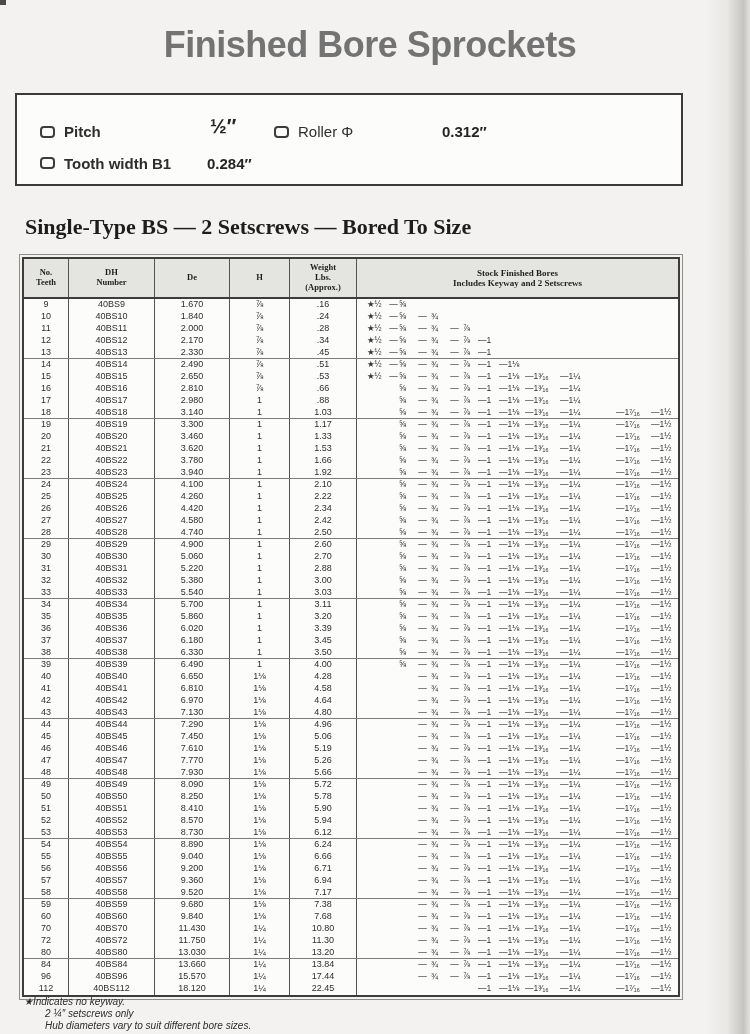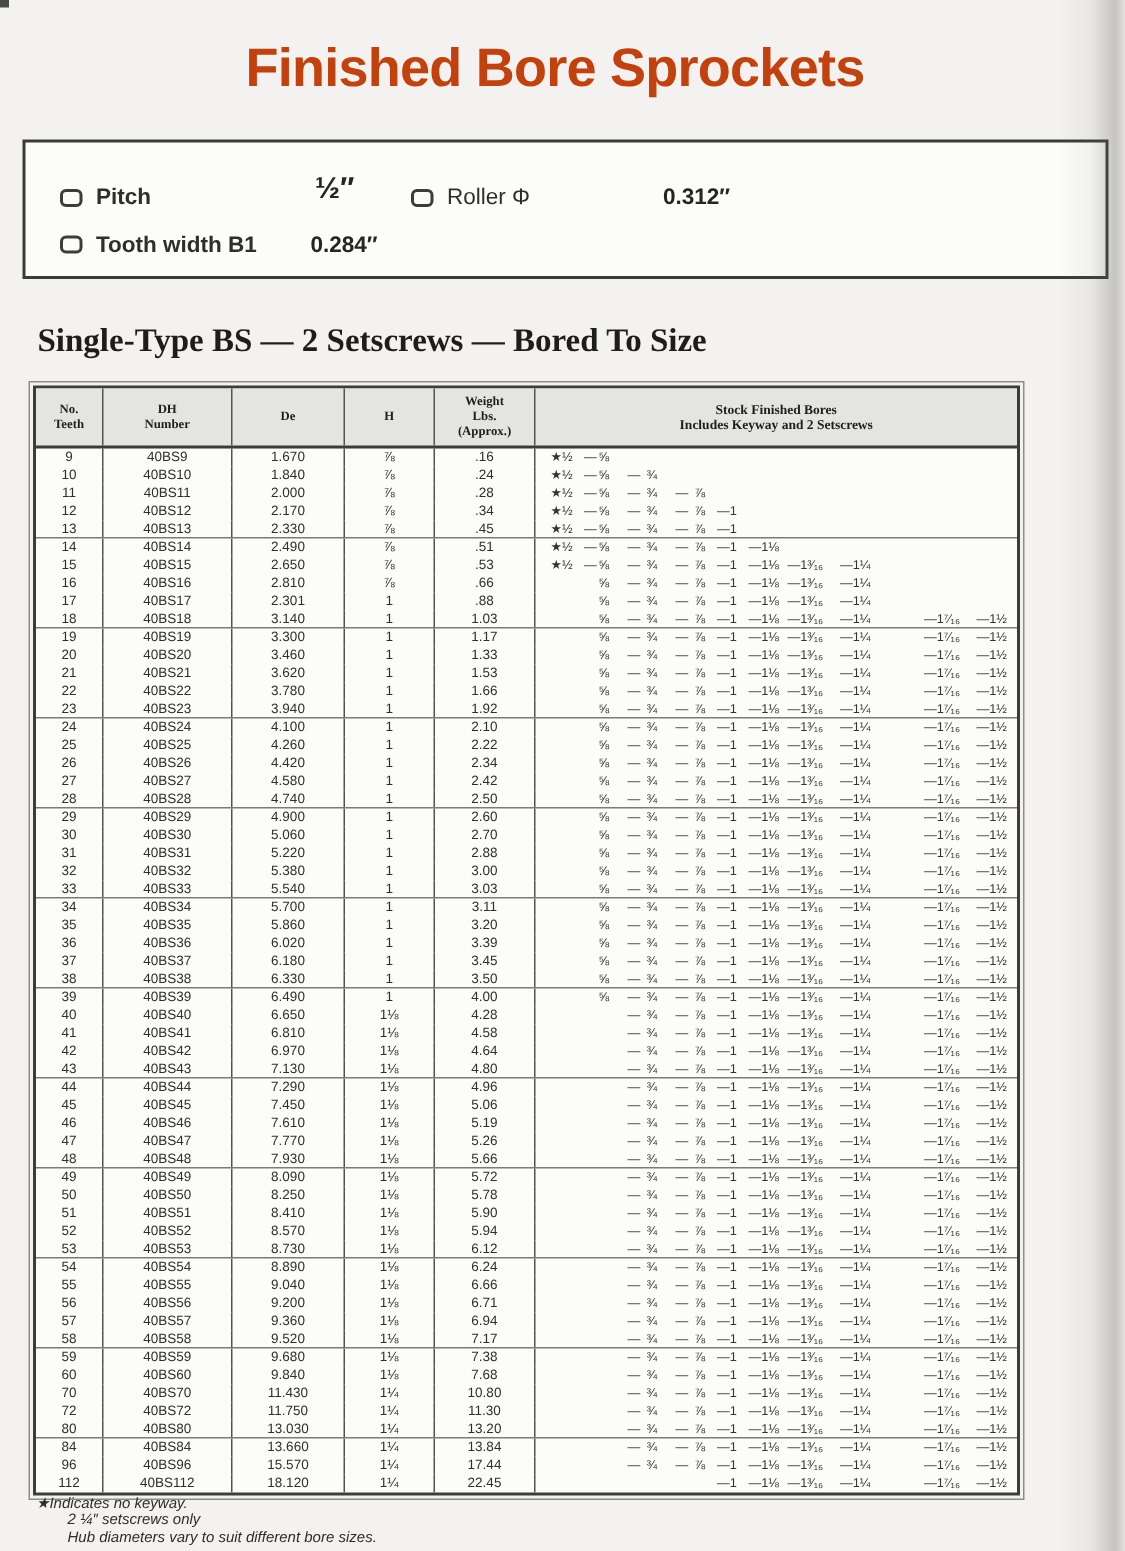--- a/index.html
+++ b/index.html
@@ -19,25 +19,25 @@
   .edge-shadow{
     position:absolute;top:0;right:0;width:46px;height:1034px;pointer-events:none;
     background:linear-gradient(to right, rgba(110,110,105,0) 0%, rgba(110,110,105,0.08) 50%, rgba(90,90,85,0.30) 86%, rgba(150,150,145,0.18) 100%);
   }
   
   .title{
     position:absolute;top:24px;left:0;width:740px;margin:0;
     text-align:center;
     font-family:"Liberation Sans", sans-serif;
     font-size:36px;font-weight:800;letter-spacing:-0.5px;
-    color:#c2410c;
+    color:#737373;
   }
   
   .spec-box{
-    position:absolute;left:15px;top:93px;width:724px;height:93px;
+    position:absolute;left:15px;top:93px;width:668px;height:93px;
     background:#fcfcfb;border:2px solid #3a3a38;box-sizing:border-box;
   }
   .cbx{
     position:absolute;width:15px;height:12px;
     border:2px solid #3c3c3a;border-radius:4px;background:transparent;box-sizing:border-box;
   }
   .spec-label{position:absolute;font-size:15px;font-weight:bold;color:#2e2e2c;white-space:nowrap;}
   .spec-label.reg{font-weight:500;}
   .spec-value{position:absolute;font-size:15px;font-weight:bold;color:#252523;white-space:nowrap;}
   .spec-value.big{font-size:20px;font-weight:600;}
@@ -306,21 +306,21 @@
             <span class="bs s9">—1³⁄₁₆</span>
             <span class="bs s10">—1¼</span>
             <span class="bs s11"></span>
             <span class="bs s12"></span>
             <span class="bs s13"></span>
           </div>
         </div>
         <div class="tr">
           <div class="td">17</div>
           <div class="td">40BS17</div>
-          <div class="td">2.301</div>
+          <div class="td">2.980</div>
           <div class="td">1</div>
           <div class="td">.88</div>
           <div class="td bores">
             <span class="bs s0"></span>
             <span class="bs s1"></span>
             <span class="bs s2">⅝</span>
             <span class="bs s3">—</span>
             <span class="bs s4">¾</span>
             <span class="bs s5">—</span>
             <span class="bs s6">⅞</span>

